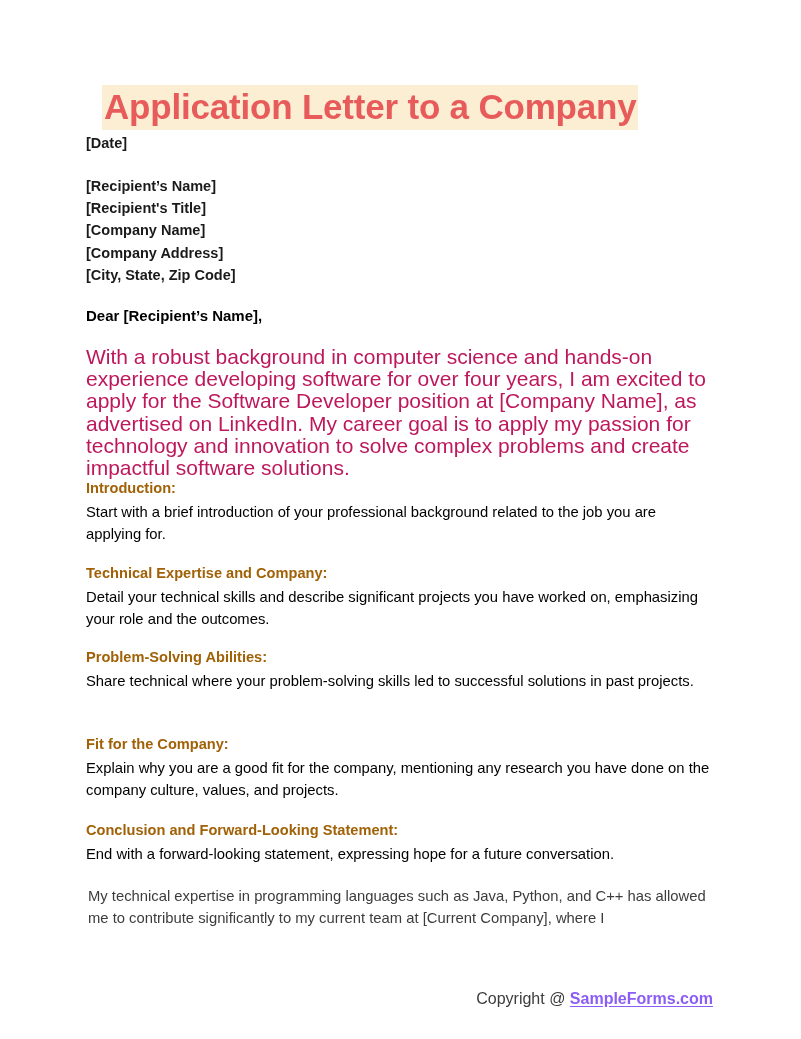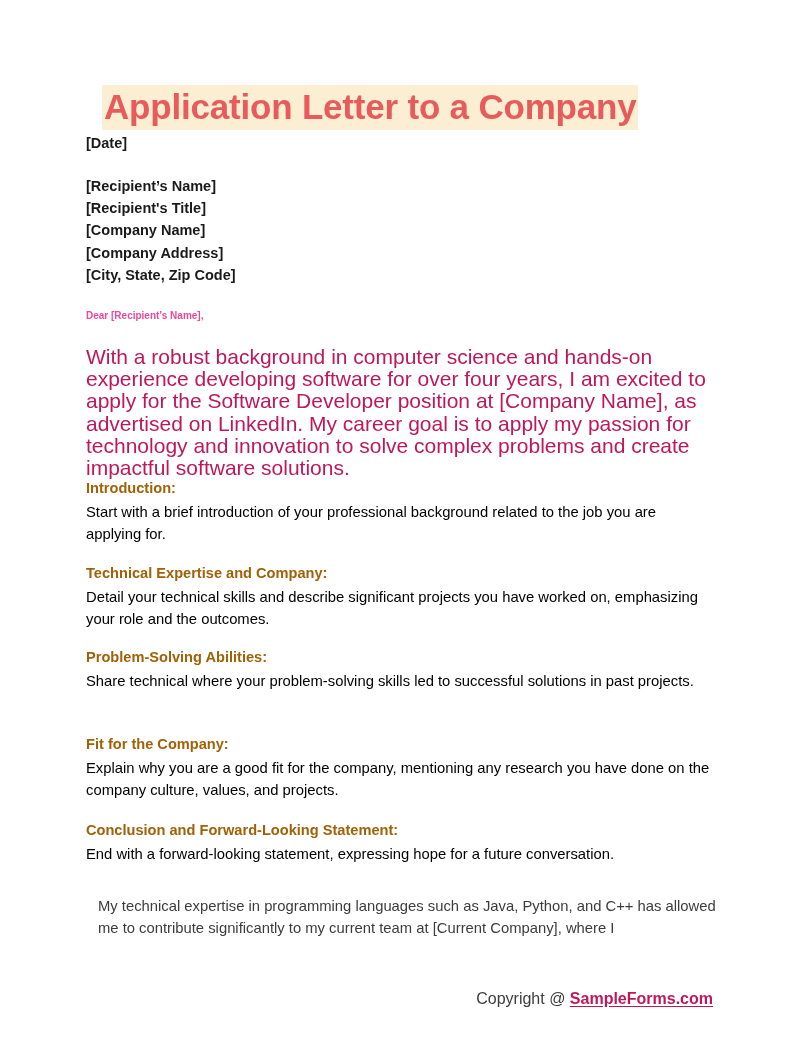--- a/index.html
+++ b/index.html
@@ -68,24 +68,24 @@
     font-weight: bold;
     color: #1a1a1a;
   }
 
   .address-block div {
     white-space: nowrap;
   }
 
   .salutation {
     top: 305px;
-    font-size: 10px;
+    font-size: 15px;
     line-height: 22px;
     font-weight: bold;
-    color: #ec4899;
+    color: #000000;
   }
 
   .intro-para {
     top: 346px;
     font-size: 21px;
     line-height: 22.2px;
     color: #be185d;
     font-weight: normal;
   }
 
@@ -132,21 +132,21 @@
     position: absolute;
     right: 88px;
     top: 988px;
     font-size: 16px;
     line-height: 22px;
     color: #3c3c3c;
     white-space: nowrap;
   }
 
   .footer .brand {
-    color: #be185d;
+    color: #8b5cf6;
     font-weight: bold;
     text-underline-offset: 2px;
   }
 </style>
 </head>
 <body>
 
 <div class="page">
 
   <h1 class="doc-title"><span class="hl">Application Letter to a Company</span></h1>
@@ -183,17 +183,17 @@
   <div class="section sec-4">
     <p class="section-head">Fit for the Company:</p>
     <p class="section-body">Explain why you are a good fit for the company, mentioning any research you have done on the company culture, values, and projects.</p>
   </div>
 
   <div class="section sec-5">
     <p class="section-head">Conclusion and Forward-Looking Statement:</p>
     <p class="section-body">End with a forward-looking statement, expressing hope for a future conversation.</p>
   </div>
 
-  <p class="closing-para" style="margin:12px;">My technical expertise in programming languages such as Java, Python, and C++ has allowed me to contribute significantly to my current team at [Current Company], where I</p>
+  <p class="closing-para" style="margin:2px;">My technical expertise in programming languages such as Java, Python, and C++ has allowed me to contribute significantly to my current team at [Current Company], where I</p>
 
   <div class="footer"><span>Copyright @ </span><a class="brand" href="#">SampleForms.com</a></div>
 
 </div>
 
 </body></html>

